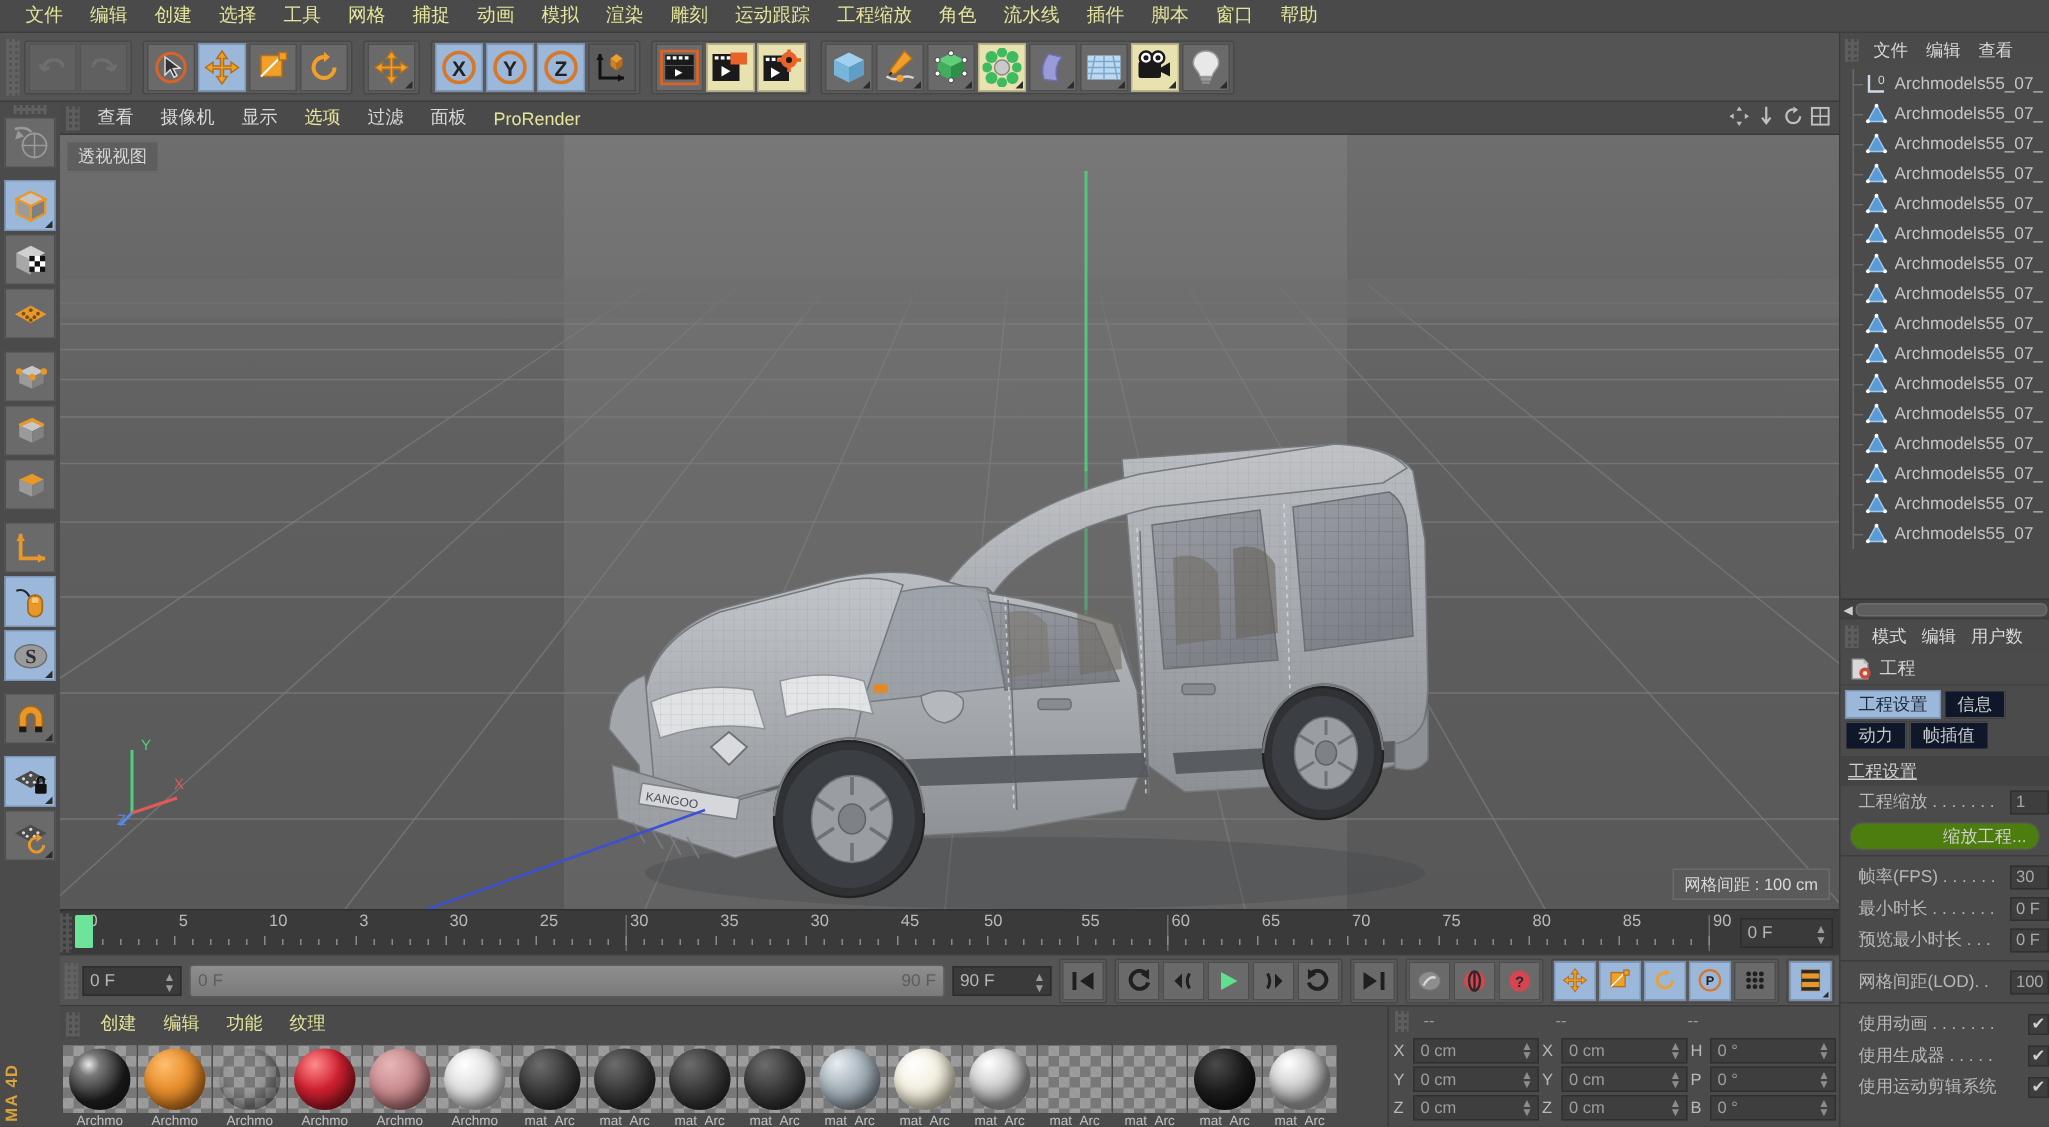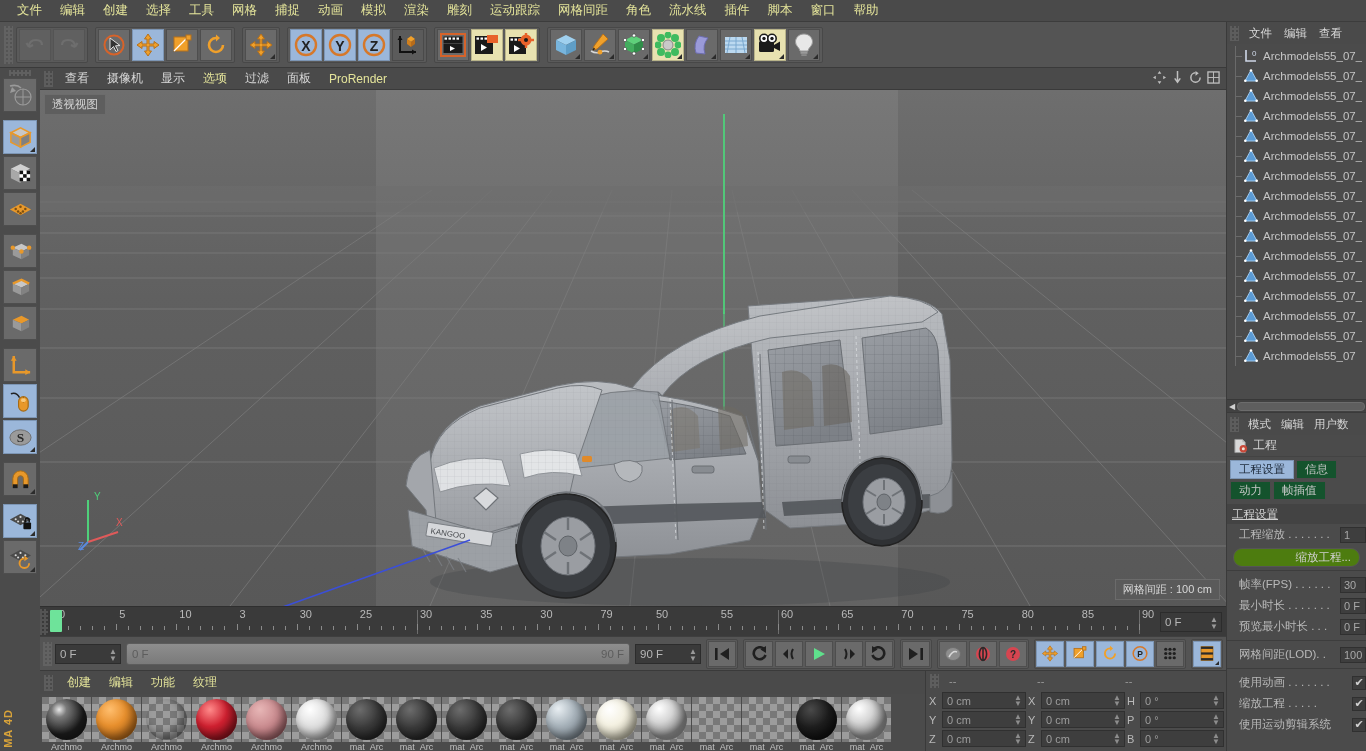--- a/index.html
+++ b/index.html
@@ -165,21 +165,21 @@
   .attrmenu .g{width:9px;height:15px;background:
      repeating-linear-gradient(0deg,#6e6e6e 0 2px,transparent 2px 4px),
      repeating-linear-gradient(90deg,#6e6e6e 0 2px,transparent 2px 4px);
      background-size:4px 4px;opacity:.55;margin-right:4px;}
   .attrmenu .mi{color:#d8d8d8;font-size:11.5px;padding:0 5px;cursor:default;}
   .attrtitle{height:22px;display:flex;align-items:center;padding-left:6px;gap:5px;
              border-bottom:1px solid #434343;}
   .attrtitle .t{font-size:12px;color:#d2d2d2;}
   .tabs{display:flex;flex-wrap:wrap;padding:3px 0 0 3px;gap:2px;}
   .tab{height:19px;padding:0 8px;display:flex;align-items:center;font-size:11.5px;
-       background:#14532d;border:1px solid #4a4a4a;color:#c9c9c9;cursor:pointer;}
+       background:#0f172a;border:1px solid #4a4a4a;color:#c9c9c9;cursor:pointer;}
   .tab.act{background:#9bb7da;color:#1d2a3a;border-color:#7d96b5;}
   .sect{height:20px;display:flex;align-items:center;padding-left:5px;font-size:11.5px;
         color:#cfcfcf;background:#434343;margin-top:4px;text-decoration:underline;}
   .prow{height:21px;display:flex;align-items:center;padding-left:12px;gap:3px;}
   .plabel{font-size:11.5px;color:#b8b8b8;white-space:nowrap;overflow:hidden;flex:1;}
   .pval{width:26px;height:16px;background:#3e3e3e;border:1px solid #303030;
         display:flex;align-items:center;padding-left:3px;color:#a8a8a8;font-size:11px;flex:none;}
   .pbtnwide{margin:3px 6px;height:19px;background:#4d7c0f;border:1px solid #555;border-radius:9px;
             display:flex;align-items:center;justify-content:flex-end;padding-right:8px;
             font-size:11.5px;color:#d0d0d0;cursor:pointer;}
@@ -198,21 +198,21 @@
       <div class="mi">创建</div>
       <div class="mi">选择</div>
       <div class="mi">工具</div>
       <div class="mi">网格</div>
       <div class="mi">捕捉</div>
       <div class="mi">动画</div>
       <div class="mi">模拟</div>
       <div class="mi">渲染</div>
       <div class="mi">雕刻</div>
       <div class="mi">运动跟踪</div>
-      <div class="mi">网格间距</div>
+      <div class="mi">工程缩放</div>
       <div class="mi">角色</div>
       <div class="mi">流水线</div>
       <div class="mi">插件</div>
       <div class="mi">脚本</div>
       <div class="mi">窗口</div>
       <div class="mi">帮助</div>
     </div>
 
   <div class="toolbar">
     <div class="grip"></div>
@@ -793,21 +793,21 @@
         <div class="maj" style="left: 11px;">0</div>
         <div class="maj" style="left: 71.1667px;">5</div>
         <div class="maj" style="left: 131.333px;">10</div>
         <div class="maj" style="left: 191.5px;">3</div>
         <div class="maj" style="left: 251.667px;">30</div>
         <div class="maj" style="left: 311.833px;">25</div>
         <div class="maj" style="left: 372px;">30</div>
         <div class="majline" style="left: 369px;"></div>
         <div class="maj" style="left: 432.167px;">35</div>
         <div class="maj" style="left: 492.333px;">30</div>
-        <div class="maj" style="left: 552.5px;">79</div>
+        <div class="maj" style="left: 552.5px;">45</div>
         <div class="maj" style="left: 608px;">50</div>
         <div class="maj" style="left: 672.833px;">55</div>
         <div class="maj" style="left: 733px;">60</div>
         <div class="majline" style="left: 730px;"></div>
         <div class="maj" style="left: 793.167px;">65</div>
         <div class="maj" style="left: 853.333px;">70</div>
         <div class="maj" style="left: 913.5px;">75</div>
         <div class="maj" style="left: 973.667px;">80</div>
         <div class="maj" style="left: 1033.83px;">85</div>
         <div class="maj" style="left: 1094px;">90</div>
@@ -1476,21 +1476,21 @@
         <div class="prow">
           <div class="plabel">网格间距(LOD). .</div>
           <div class="pval">100</div>
         </div>
         <div class="hr"></div>
         <div class="prow">
           <div class="plabel">使用动画 . . . . . . .</div>
           <div class="chk">✔</div>
         </div>
         <div class="prow">
-          <div class="plabel">缩放工程 . . . . .</div>
+          <div class="plabel">使用生成器 . . . . .</div>
           <div class="chk">✔</div>
         </div>
         <div class="prow">
           <div class="plabel">使用运动剪辑系统</div>
           <div class="chk">✔</div>
         </div>
       </div>
   </div>
 
 </div>

